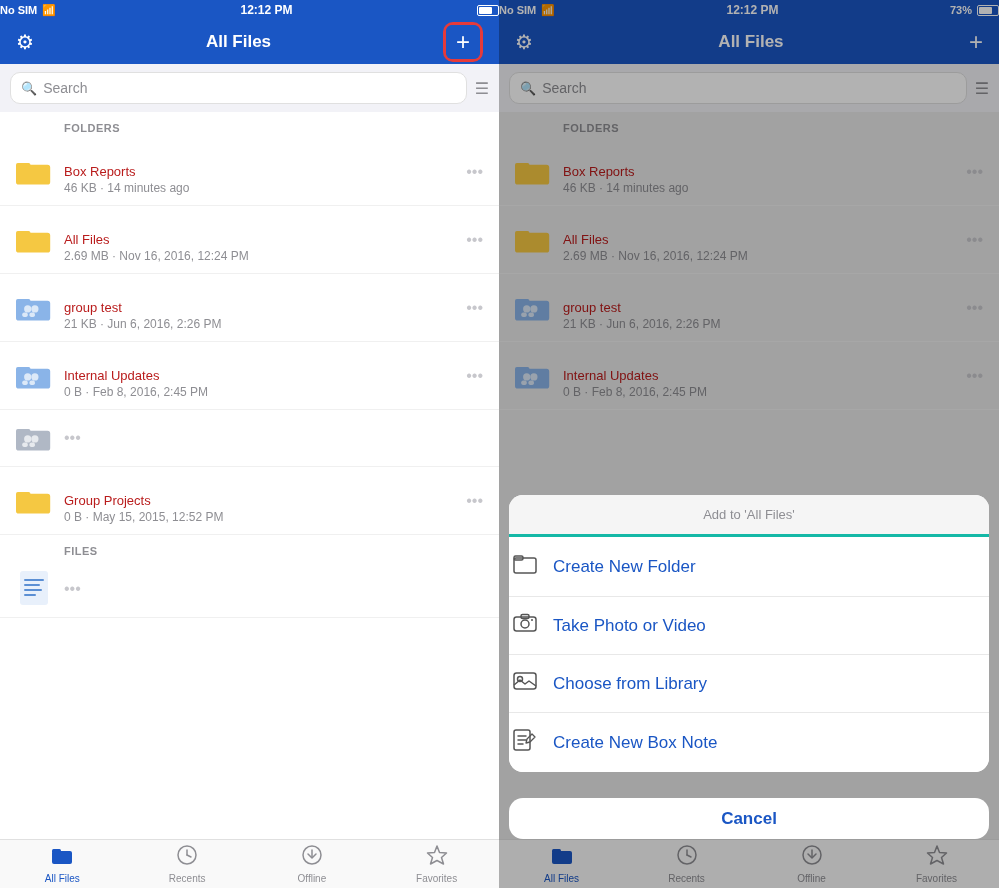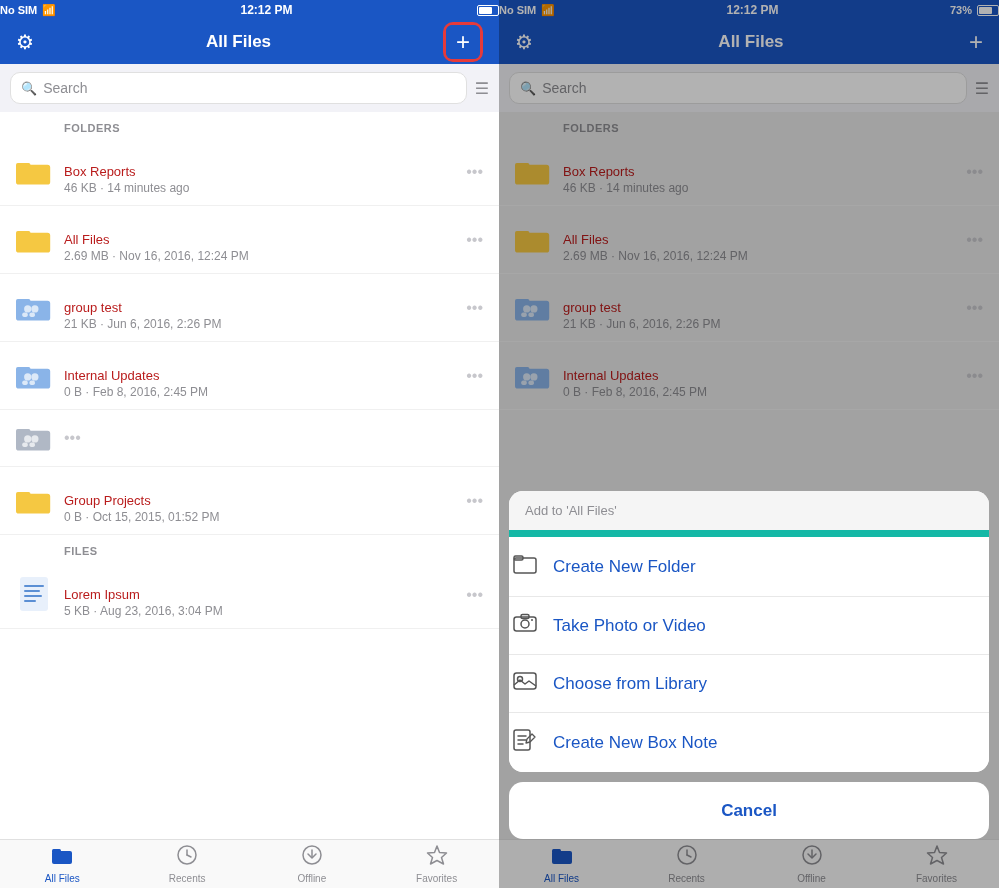--- a/index.html
+++ b/index.html
@@ -221,23 +221,24 @@
       left: 10px;
       right: 10px;
       z-index: 20;
       border-radius: 14px;
       overflow: hidden;
       background: white;
     }
     .action-sheet-title {
       background: #f5f5f5;
       padding: 12px 16px;
+      text-align: center;
       font-size: 13px;
       color: #8e8e93;
-      border-bottom: 7px solid #14b8a6;
+      border-bottom: 3px solid #14b8a6;
     }
     .action-item {
       display: flex;
       align-items: center;
       padding: 16px 4px;
       border-bottom: 1px solid #e8e8e8;
       gap: 16px;
       cursor: pointer;
       background: white;
     }
@@ -246,21 +247,21 @@
     .action-item-text { font-size: 17px; color: #1a56c4; }
 
     .cancel-button {
       position: absolute;
       bottom: 49px;
       left: 10px;
       right: 10px;
       z-index: 20;
       background: white;
       border-radius: 14px;
-      height: 57px;
+      height: 41px;
       display: flex;
       align-items: center;
       justify-content: center;
       cursor: pointer;
     }
     .cancel-text { font-size: 17px; font-weight: 600; color: #1a56c4; }
 
     
     .action-sheet {
       bottom: 116px;
@@ -395,40 +396,36 @@
 
     <div class="file-item">
       <div class="file-icon">
         <svg class="folder" viewBox="0 0 40 32">
             <rect x="0" y="8" width="38" height="22" rx="3" fill="#f5c842"></rect>
             <rect x="0" y="6" width="16" height="6" rx="2" fill="#f5c842"></rect>
           </svg>
       </div>
       <div class="file-info">
         <div class="file-name">Group Projects</div>
-        <div class="file-meta">0 B · Oct 15, 2015, 01:52 PM</div>
+        <div class="file-meta">0 B · May 15, 2015, 12:52 PM</div>
       </div>
       <span class="more-icon">•••</span>
     </div>
 
     <div class="section-header">FILES</div>
 
     <div class="file-item">
       <div class="file-icon">
         <svg width="32" height="36" viewBox="0 0 32 36">
           <rect x="2" y="0" width="28" height="34" rx="3" fill="#e8f0fb"></rect>
           <rect x="6" y="8" width="20" height="2" rx="1" fill="#5b8fd4"></rect>
           <rect x="6" y="13" width="16" height="2" rx="1" fill="#5b8fd4"></rect>
           <rect x="6" y="18" width="18" height="2" rx="1" fill="#5b8fd4"></rect>
           <rect x="6" y="23" width="12" height="2" rx="1" fill="#5b8fd4"></rect>
         </svg>
-      </div>
-      <div class="file-info">
-        <div class="file-name">Lorem Ipsum</div>
-        <div class="file-meta">5 KB · Aug 23, 2016, 3:04 PM</div>
       </div>
       <span class="more-icon">•••</span>
     </div>
   </div>
 
   <div class="tab-bar">
     <div class="tab-item active">
       <span class="tab-icon">
         <svg width="22" height="22" viewBox="0 0 22 22">
             <rect x="1" y="7" width="20" height="13" rx="2" fill="#1a56c4"></rect>

